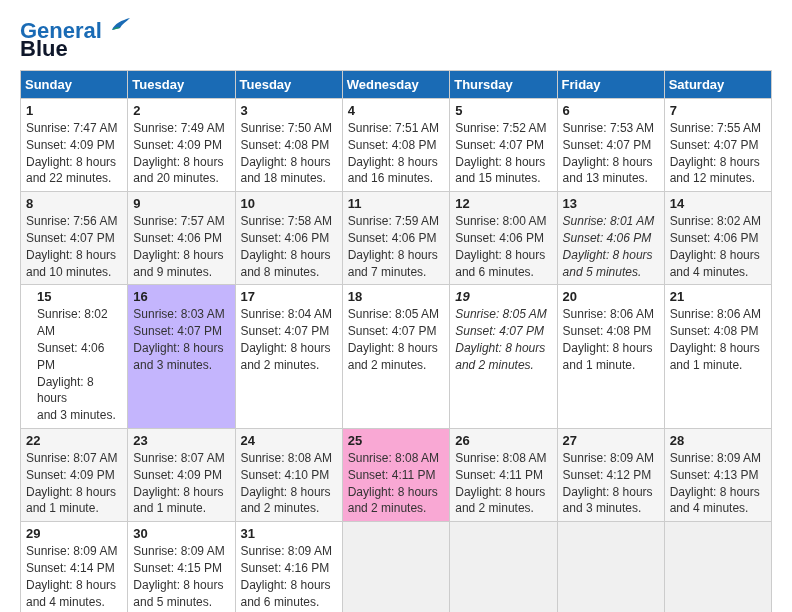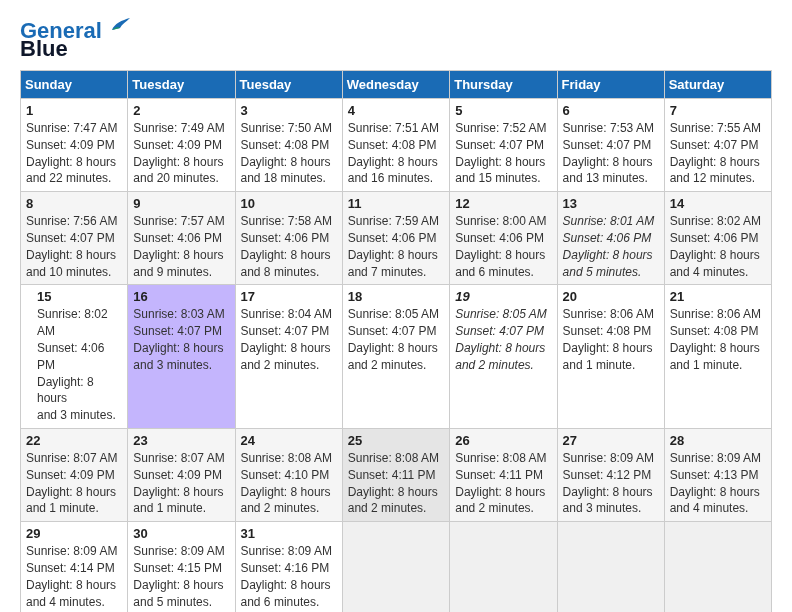--- a/index.html
+++ b/index.html
@@ -287,21 +287,21 @@
 Daylight: 8 hours
 and 1 minute.</div>
         </td>
         <td style="background: rgb(245, 245, 245);">
           <span class="day-num">24</span>
           <div class="day-info" style="white-space: pre-line;">Sunrise: 8:08 AM
 Sunset: 4:10 PM
 Daylight: 8 hours
 and 2 minutes.</div>
         </td>
-        <td style="background: #e5e5e5;">
+        <td style="background: #f9a8d4;">
           <span class="day-num">25</span>
           <div class="day-info" style="white-space: pre-line;">Sunrise: 8:08 AM
 Sunset: 4:11 PM
 Daylight: 8 hours
 and 2 minutes.</div>
         </td>
         <td style="background: rgb(245, 245, 245);">
           <span class="day-num">26</span>
           <div class="day-info" style="white-space: pre-line;">Sunrise: 8:08 AM
 Sunset: 4:11 PM

